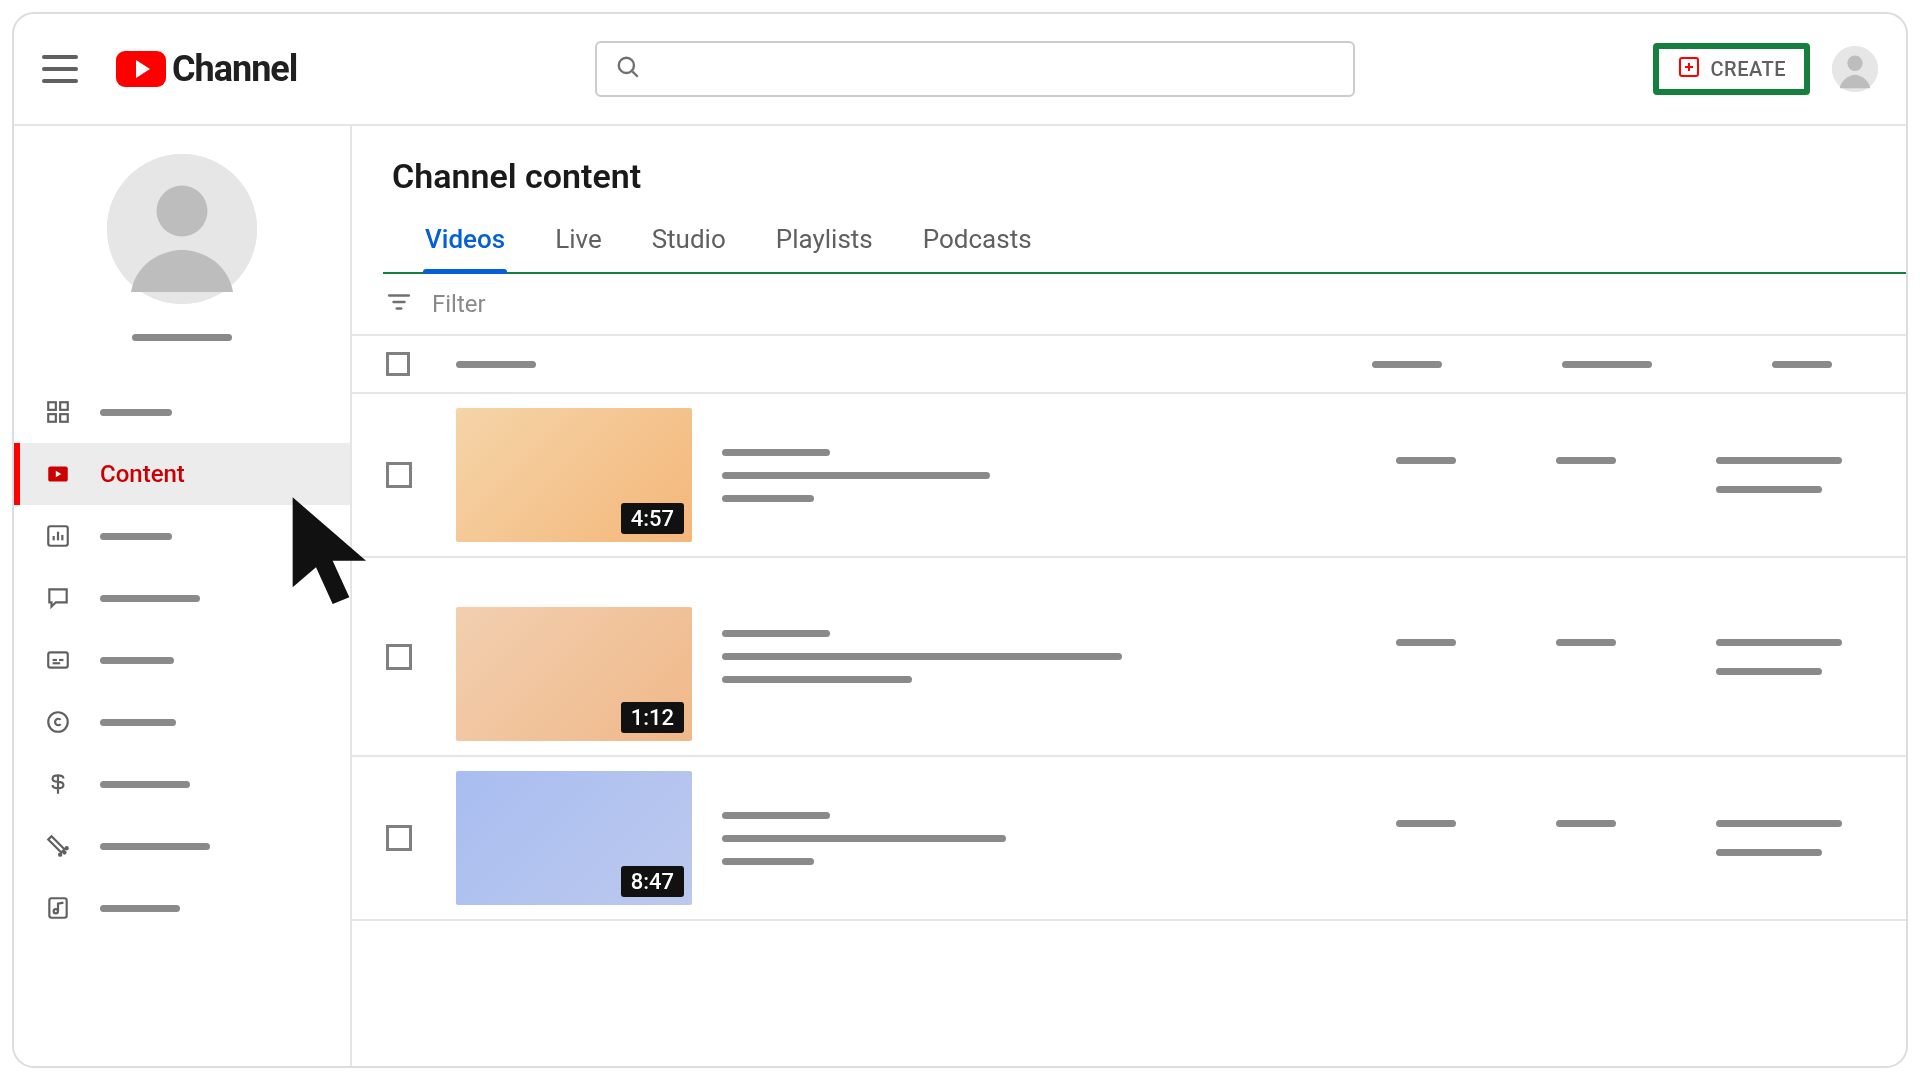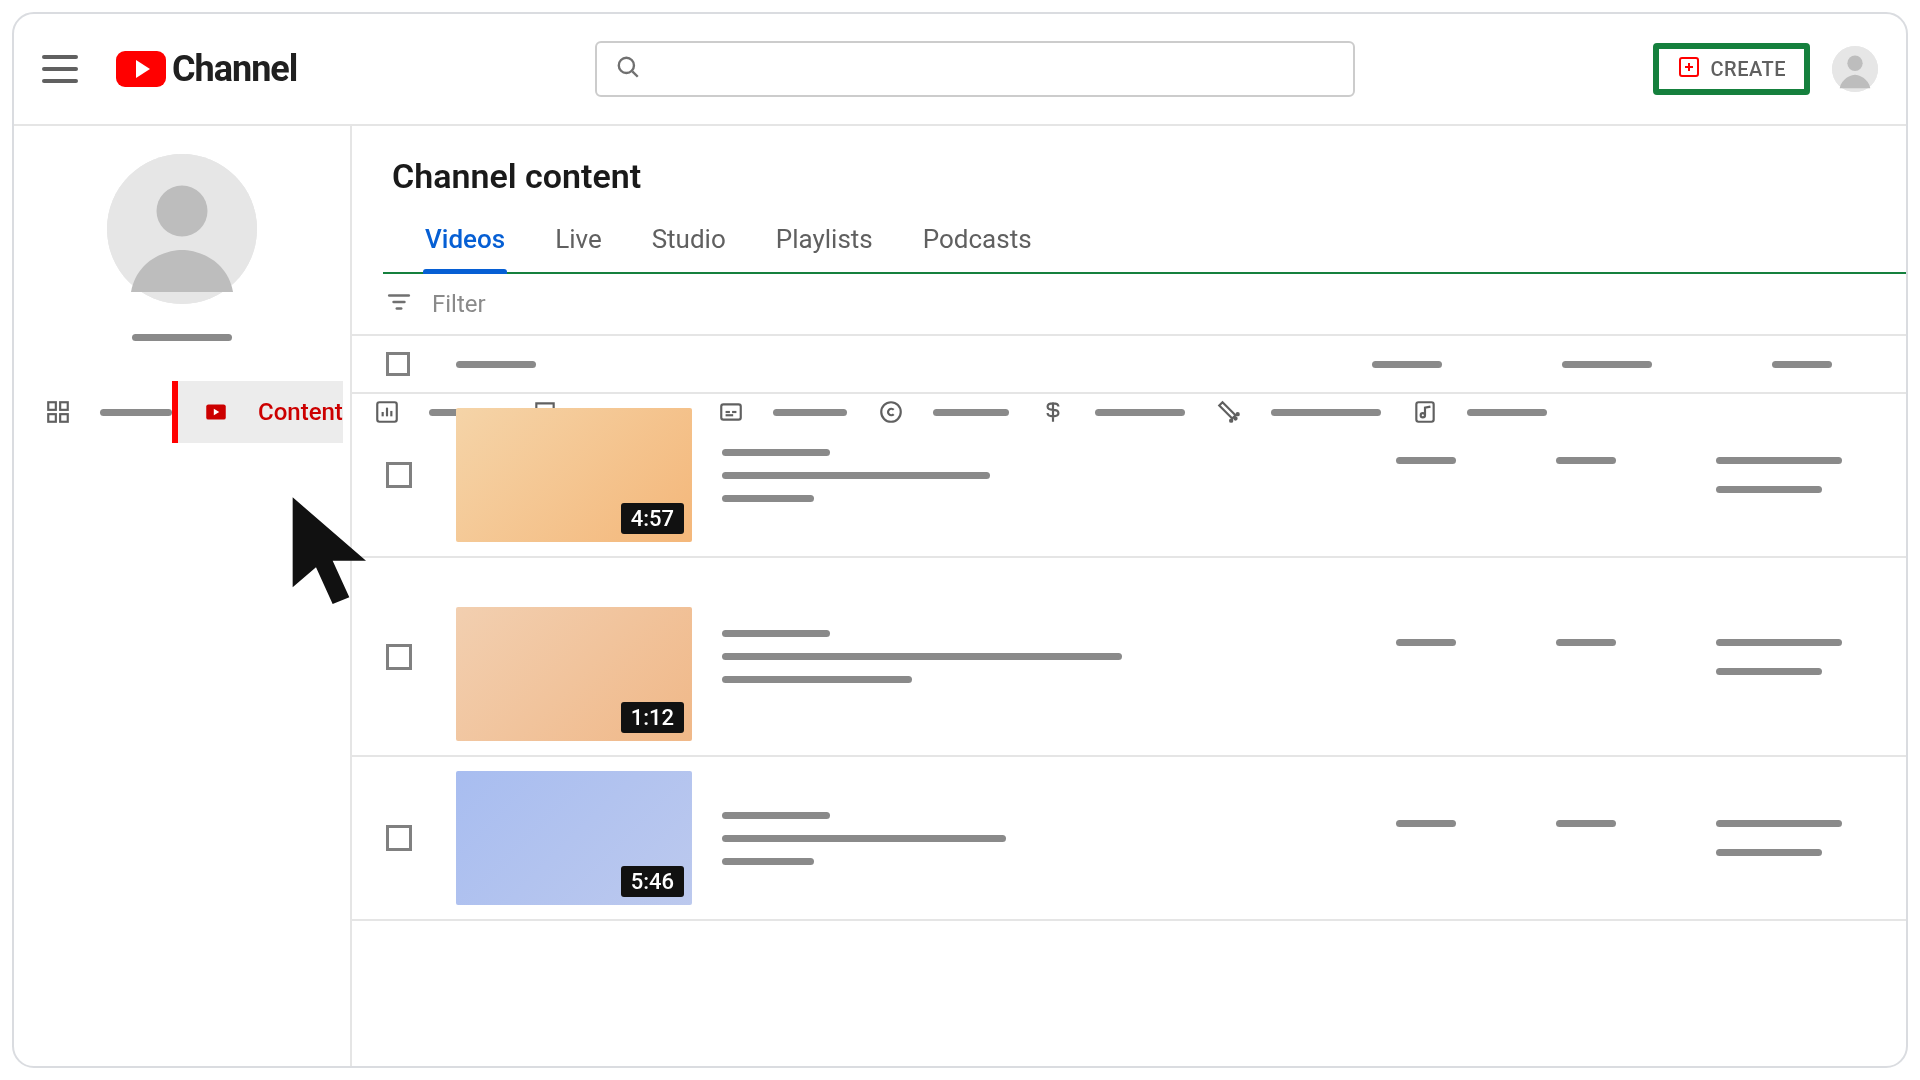--- a/index.html
+++ b/index.html
@@ -62,21 +62,21 @@
     width: 338px; border-right:2px solid #e5e5e5; display:flex; flex-direction:column;
     padding-top: 28px;
   }
   .channel-block { display:flex; flex-direction:column; align-items:center; padding-bottom:40px;}
   .avatar-large {
     width:150px; height:150px; border-radius:50%; background:#e6e6e6;
     display:flex; align-items:center; justify-content:center;
   }
   .avatar-large svg{width:150px;height:150px;}
   .channel-name-ph { width:100px; height:7px; background:#8a8a8a; border-radius:4px; margin-top:30px;}
-  .nav { display:flex; flex-direction:row;}
+  .nav { display:flex; flex-direction:column;}
   .nav-item {
     height:62px; display:flex; align-items:center; gap:28px; padding-left:30px; cursor:pointer;
     position:relative;
   }
   .nav-item.active { background:#ececec;}
   .nav-item.active::before {
     content:''; position:absolute; left:0; top:0; bottom:0; width:6px; background:#ff0000;
   }
   .nav-icon { width:28px; height:28px; display:flex; align-items:center; justify-content:center;}
   .nav-icon svg{width:26px;height:26px;}
@@ -353,21 +353,21 @@
         <div class="ph" style="width:126px"></div>
         <div class="ph" style="width:106px"></div>
       </div>
     </div>
           </div>
           <div class="video-row">
     <div class="row-check-wrap">
               <div class="row-check"></div>
             </div>
     <div class="thumb-wrap thumb-blue">
-      <div class="duration">5:46</div>
+      <div class="duration">8:47</div>
     </div>
     <div class="video-meta">
       <div class="ph" style="width:108px"></div>
       <div class="ph" style="width:284px"></div>
       <div class="ph" style="width:92px"></div>
     </div>
     <div class="row-right">
       <div class="ph" style="width:60px"></div>
       <div class="ph" style="width:60px"></div>
       <div class="col-stack">

